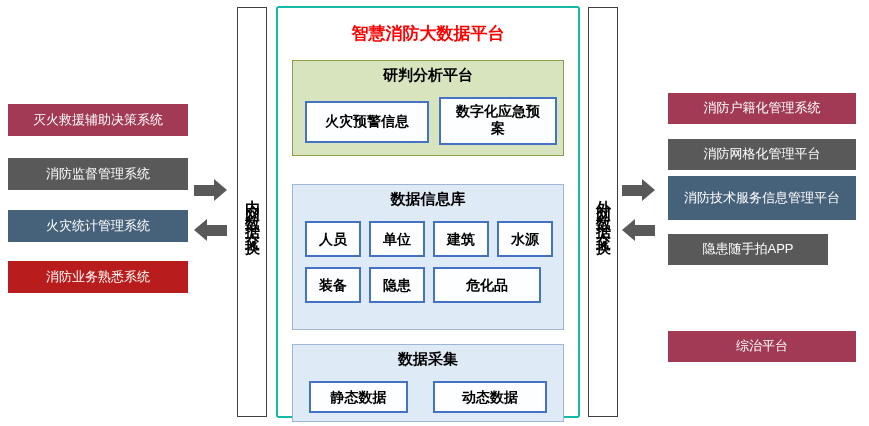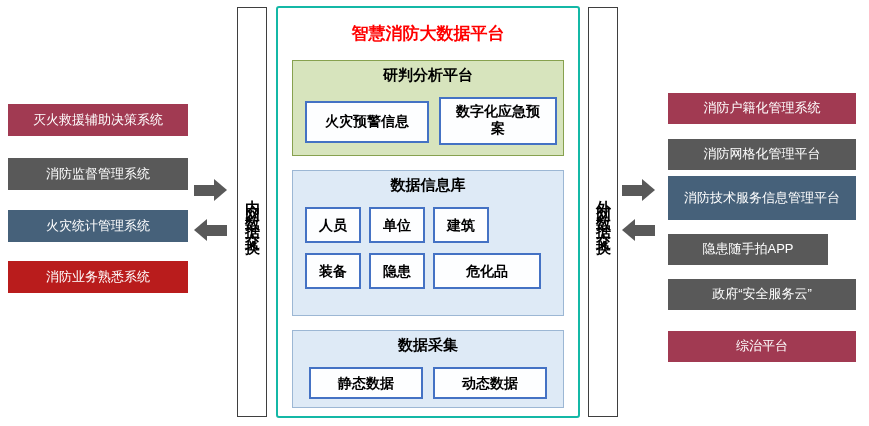--- a/index.html
+++ b/index.html
@@ -83,21 +83,21 @@
     font-size: 17px;
   }
 
   .section {
     position: absolute;
     left: 14px;
     width: 272px;
     border: 1px solid #8a9d5a;
   }
   .section.green { background: #d7e4bd; border-color: #87a14f; }
-  .section.blue  { background: #deeaf6; border-color: #9cb7d4; }
+  .section.blue  { background: #deeaf6; border-color: #9cb7d4; margin-top: 14px; }
 
   .sec-title {
     position: absolute;
     top: 5px;
     left: 0;
     width: 100%;
     text-align: center;
     font-weight: bold;
     font-size: 15px;
     color: #000000;
@@ -146,44 +146,44 @@
       <div class="sec-title">研判分析平台</div>
       <div class="item" style="left:12px;top:40px;width:124px;height:42px;">火灾预警信息</div>
       <div class="item" style="left:146px;top:36px;width:118px;height:48px;padding:0 12px;">数字化应急预案</div>
     </div>
 
     <div class="section blue" style="top:162px;height:146px;">
       <div class="sec-title">数据信息库</div>
       <div class="item" style="left:12px;top:36px;width:56px;height:36px;">人员</div>
       <div class="item" style="left:76px;top:36px;width:56px;height:36px;">单位</div>
       <div class="item" style="left:140px;top:36px;width:56px;height:36px;">建筑</div>
+      <div class="item" style="left:204px;top:36px;width:56px;height:36px;">水源</div>
       <div class="item" style="left:12px;top:82px;width:56px;height:36px;">装备</div>
       <div class="item" style="left:76px;top:82px;width:56px;height:36px;">隐患</div>
       <div class="item" style="left:140px;top:82px;width:108px;height:36px;">危化品</div>
     </div>
 
     <div class="section blue" style="top:322px;height:78px;">
       <div class="sec-title">数据采集</div>
-      <div class="item" style="left:16px;top:36px;width:114px;height:32px;text-align:right;">静态数据</div>
+      <div class="item" style="left:16px;top:36px;width:99px;height:32px;text-align:right;">静态数据</div>
       <div class="item" style="left:140px;top:36px;width:114px;height:32px;">动态数据</div>
     </div>
 
   </div>
 
   <div class="bus" style="left:588px;top:7px;height:410px;">外网数据交换</div>
 
   <div class="arrow" style="left:622px;top:179px;">
     <span class="shaft"></span>
       <span class="head-r"></span>
   </div>
   <div class="arrow" style="left:622px;top:219px;">
     <span class="head-l"></span>
       <span class="shaft"></span>
   </div>
 
   <div class="side-box" style="left: 668px; top: 93px; width: 188px; height: 31px; background-color: rgb(161, 58, 82);">消防户籍化管理系统</div>
   <div class="side-box" style="left: 668px; top: 139px; width: 188px; height: 31px; background-color: rgb(89, 89, 89);">消防网格化管理平台</div>
   <div class="side-box" style="left: 668px; top: 176px; width: 188px; height: 44px; background-color: rgb(70, 97, 122);">消防技术服务信息管理平台</div>
   <div class="side-box" style="left: 668px; top: 234px; width: 160px; height: 31px; background-color: rgb(89, 89, 89);">隐患随手拍APP</div>
-  <div class="side-box" style="left: 668px; top: 279px; width: 188px; height: 31px; background-color: rgb(89, 89, 89);">政府“安全服务云”</div>
   <div class="side-box" style="left: 668px; top: 331px; width: 188px; height: 31px; background-color: rgb(161, 58, 82);">综治平台</div>
 
 </div>
 
 </body></html>

